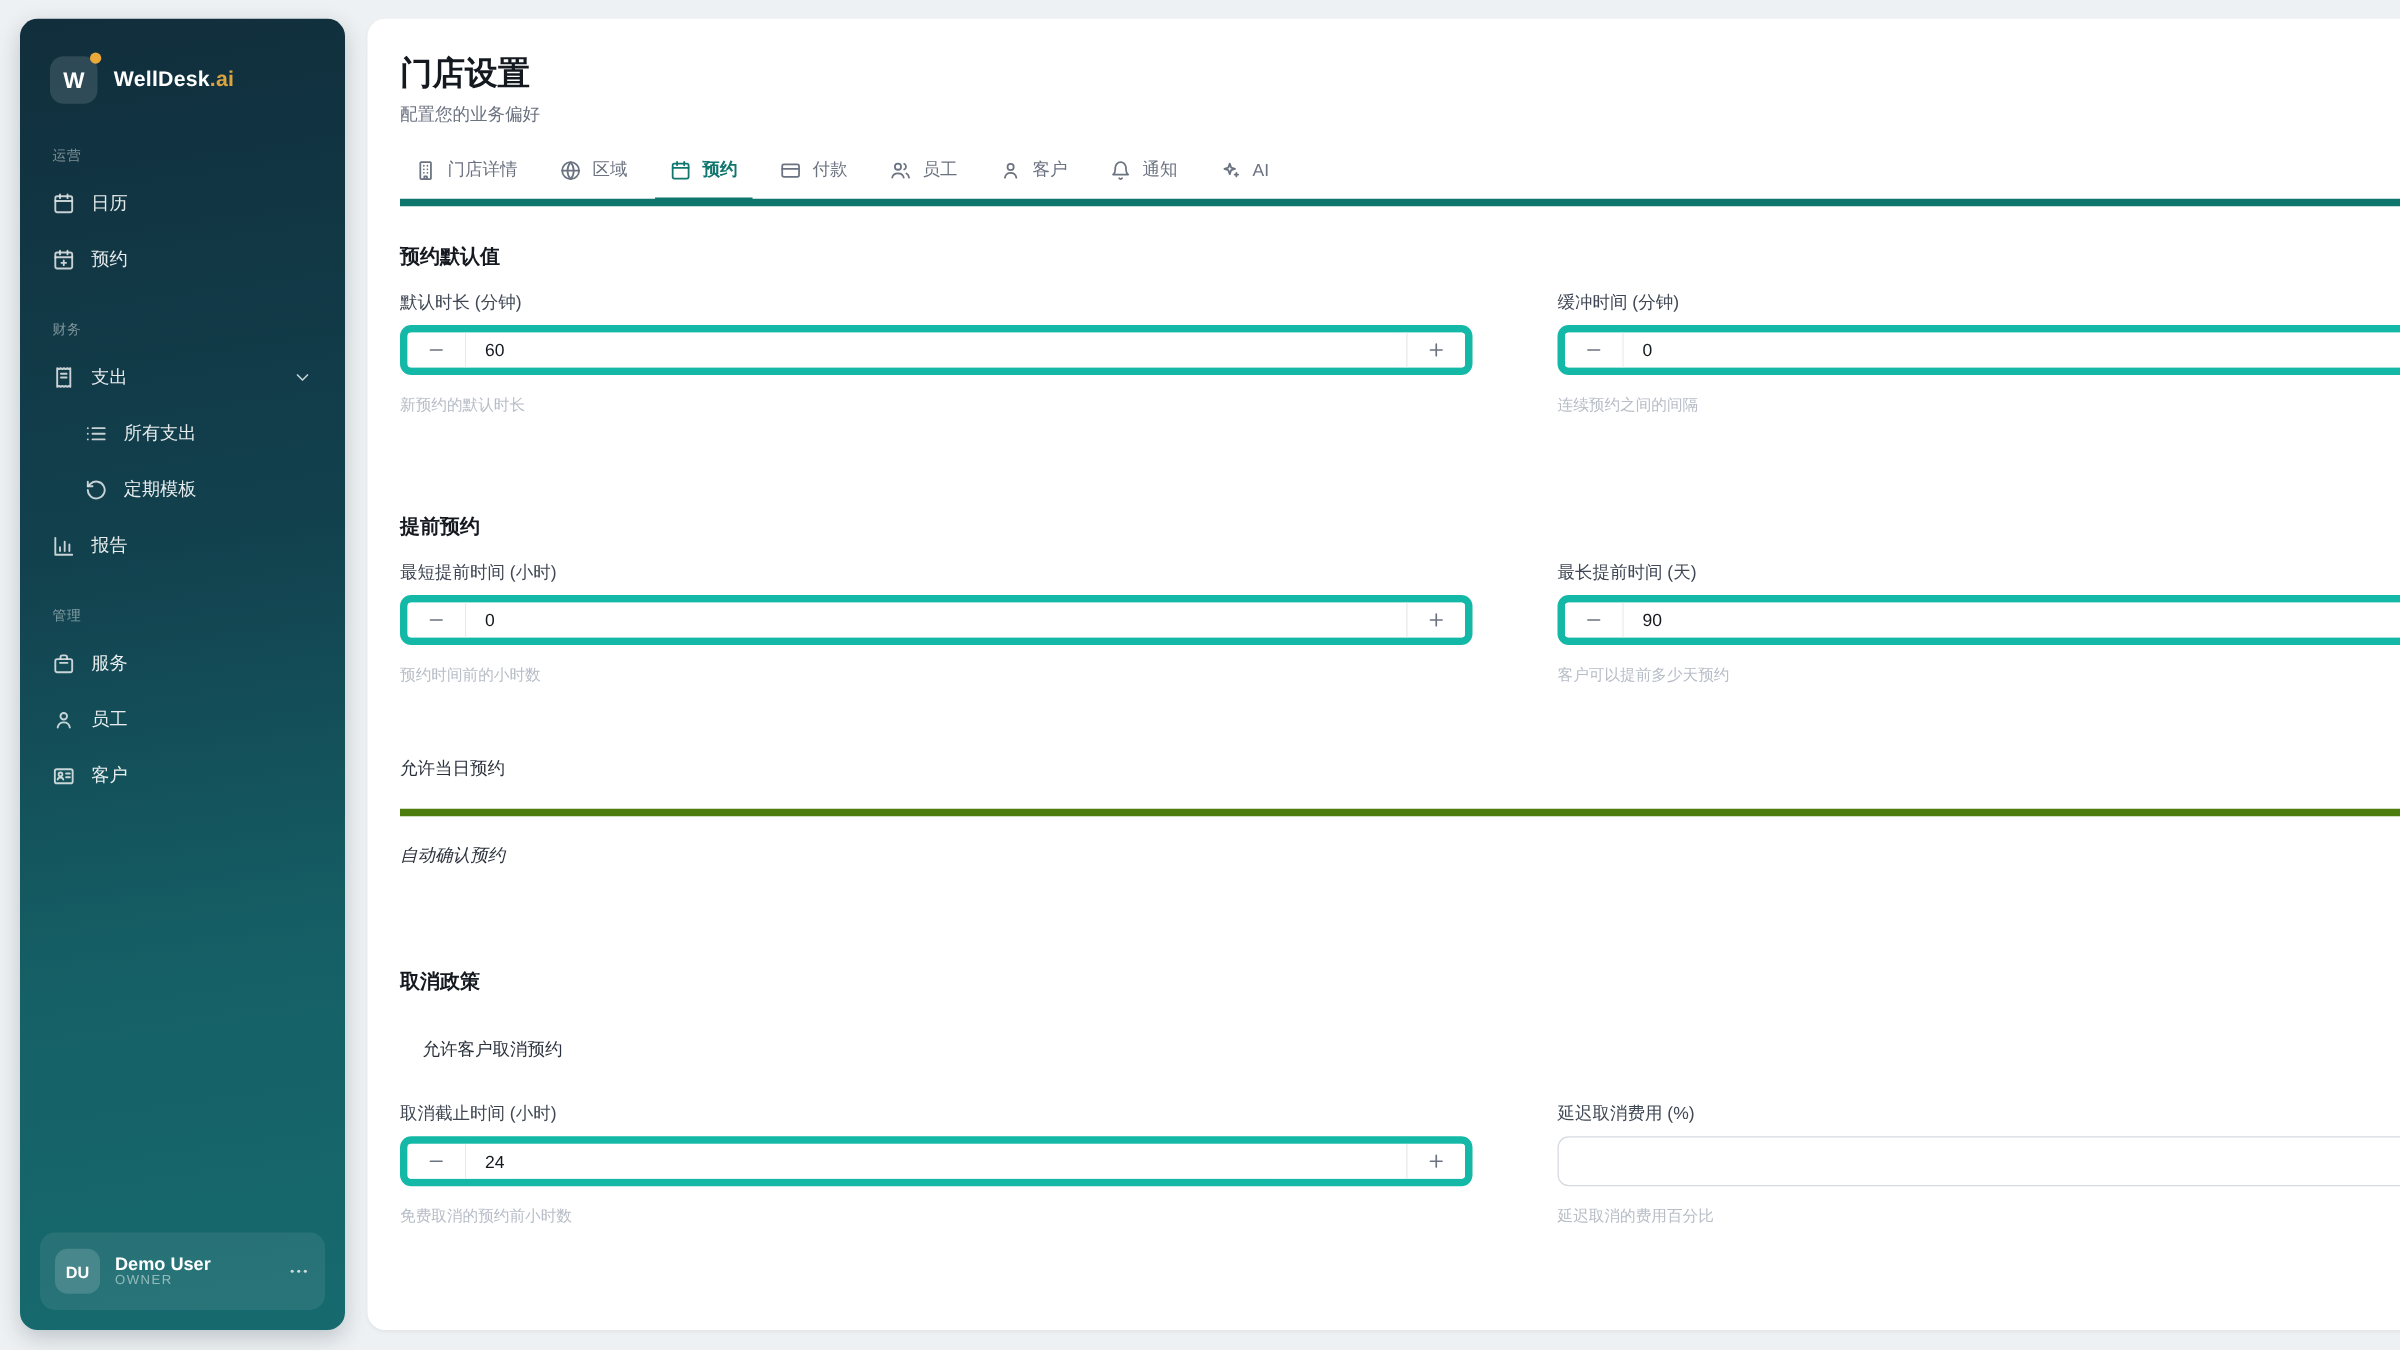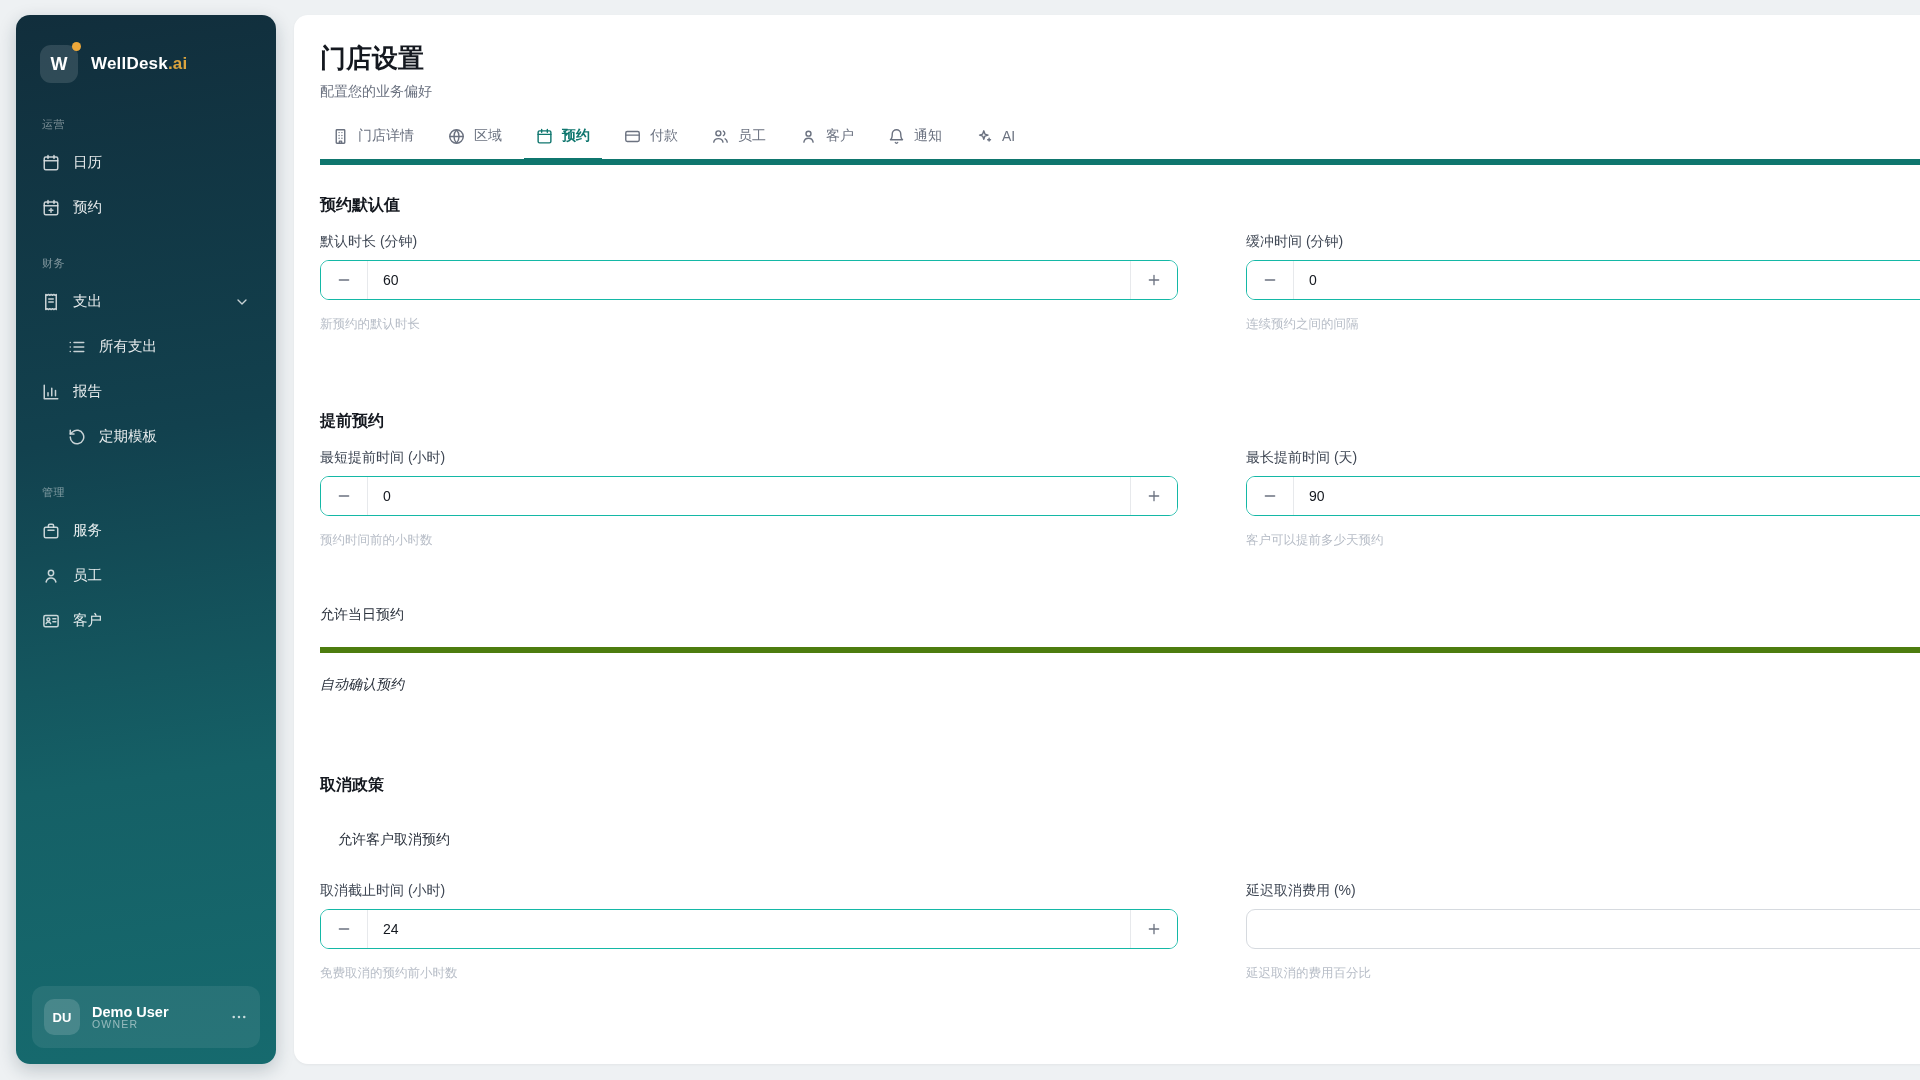--- a/index.html
+++ b/index.html
@@ -95,21 +95,21 @@
   }
   .tab svg { width:17px; height:17px; }
   .tab.active { color:#0f766e; font-weight:700; border-bottom-color:#0f766e; }
 
   .section-title { font-size:16px; font-weight:700; color:#14181f; }
   .grid2 { display:grid; grid-template-columns:1fr 1fr; column-gap:68px; }
 
   .field-label { font-size:14px; color:#3f4754; margin-bottom:9px; }
   .stepper {
     display:flex; align-items:stretch; height:40px;
-    border:1px solid #14b8a6; border-radius:9px; overflow:hidden; background:#fff;
+    border:6px solid #14b8a6; border-radius:9px; overflow:hidden; background:#fff;
   }
   .step-btn {
     width:47px; display:flex; align-items:center; justify-content:center;
     background:#fff; border:none; color:#6b7280; cursor:pointer; padding:0;
   }
   .step-btn svg { width:16px; height:16px; }
   .step-btn.minus { border-right:1px solid #e7e9ec; }
   .step-btn.plus  { border-left:1px solid #e7e9ec; }
   .step-input {
     flex:1 1 auto; min-width:0; border:none; outline:none;
@@ -191,38 +191,38 @@
     <div class="nav-item child">
       <span>
         <svg viewBox="0 0 24 24" fill="none" stroke="currentColor" stroke-width="2" stroke-linecap="round" stroke-linejoin="round">
             <path d="M8 6h13M8 12h13M8 18h13"></path>
             <path d="M3 6h.01M3 12h.01M3 18h.01"></path>
           </svg>
       </span>
       <span>所有支出</span>
     </div>
 
+    <div class="nav-item child">
+      <span>
+        <svg viewBox="0 0 24 24" fill="none" stroke="currentColor" stroke-width="2" stroke-linecap="round" stroke-linejoin="round">
+            <path d="M3 12a9 9 0 1 0 3-6.7L3 8"></path>
+            <path d="M3 3v5h5"></path>
+          </svg>
+      </span>
+      <span>定期模板</span>
+    </div>
+
     <div class="nav-item">
       <span>
         <svg viewBox="0 0 24 24" fill="none" stroke="currentColor" stroke-width="2" stroke-linecap="round" stroke-linejoin="round">
             <path d="M3 3v18h18"></path>
             <path d="M8 17v-4M13 17V7M18 17v-7"></path>
           </svg>
       </span>
       <span>报告</span>
-    </div>
-
-    <div class="nav-item child">
-      <span>
-        <svg viewBox="0 0 24 24" fill="none" stroke="currentColor" stroke-width="2" stroke-linecap="round" stroke-linejoin="round">
-            <path d="M3 12a9 9 0 1 0 3-6.7L3 8"></path>
-            <path d="M3 3v5h5"></path>
-          </svg>
-      </span>
-      <span>定期模板</span>
     </div>
 
     <div class="nav-section-label">管理</div>
 
     <div class="nav-item">
       <span>
         <svg viewBox="0 0 24 24" fill="none" stroke="currentColor" stroke-width="2" stroke-linecap="round" stroke-linejoin="round">
             <path d="M8.5 7V5a2 2 0 0 1 2-2h3a2 2 0 0 1 2 2v2"></path>
             <rect x="3" y="7" width="18" height="14" rx="2"></rect>
             <path d="M8 11h8"></path>

